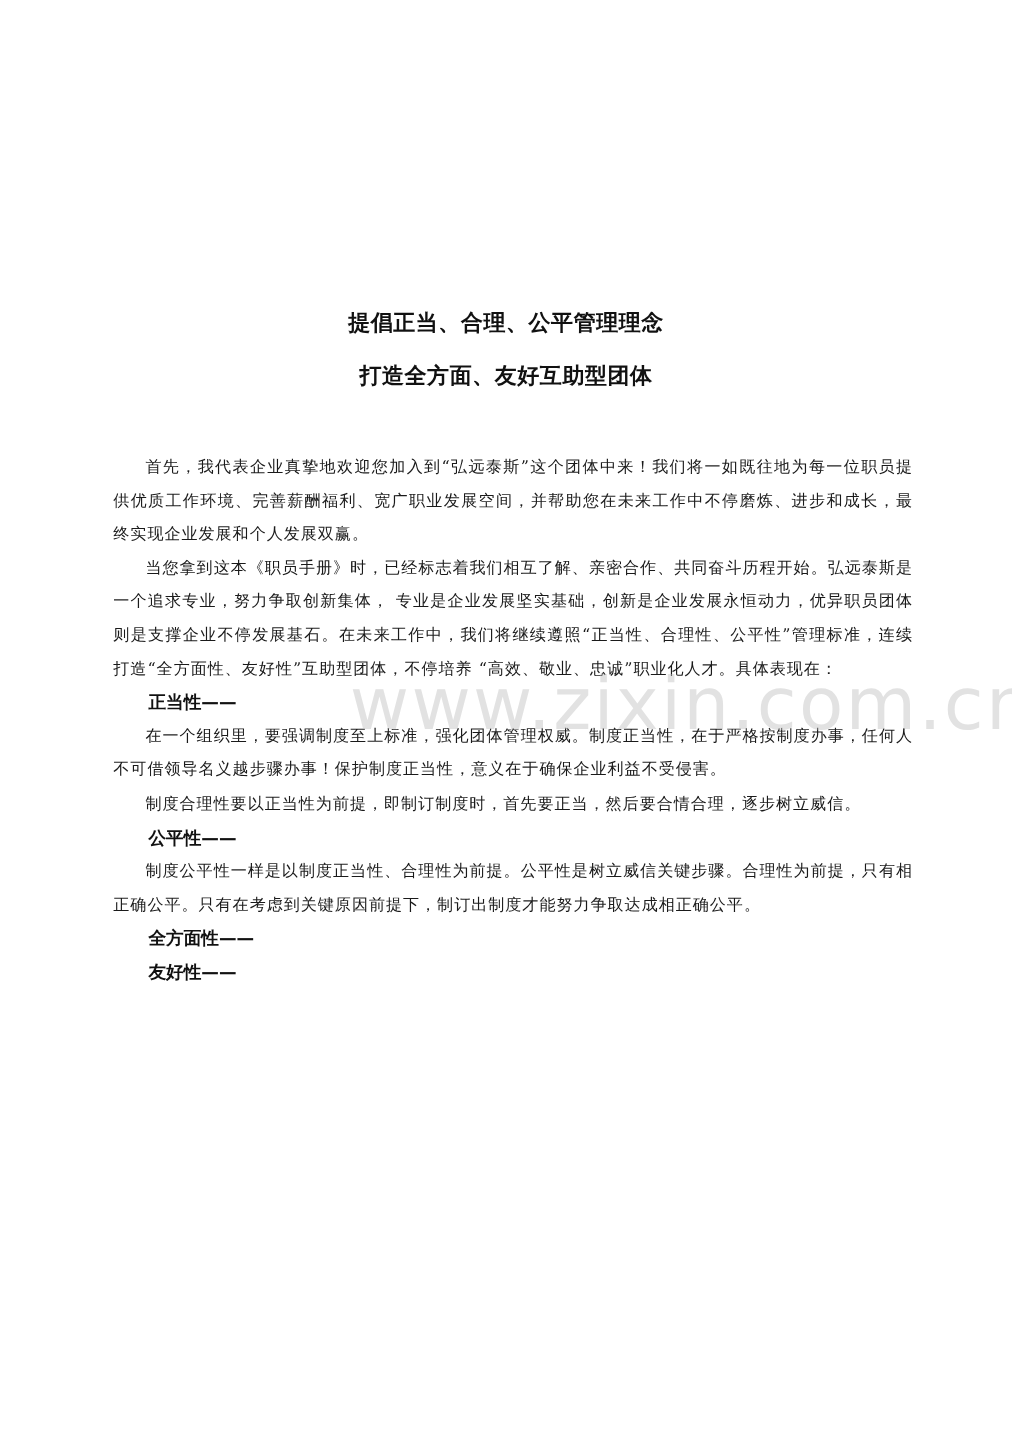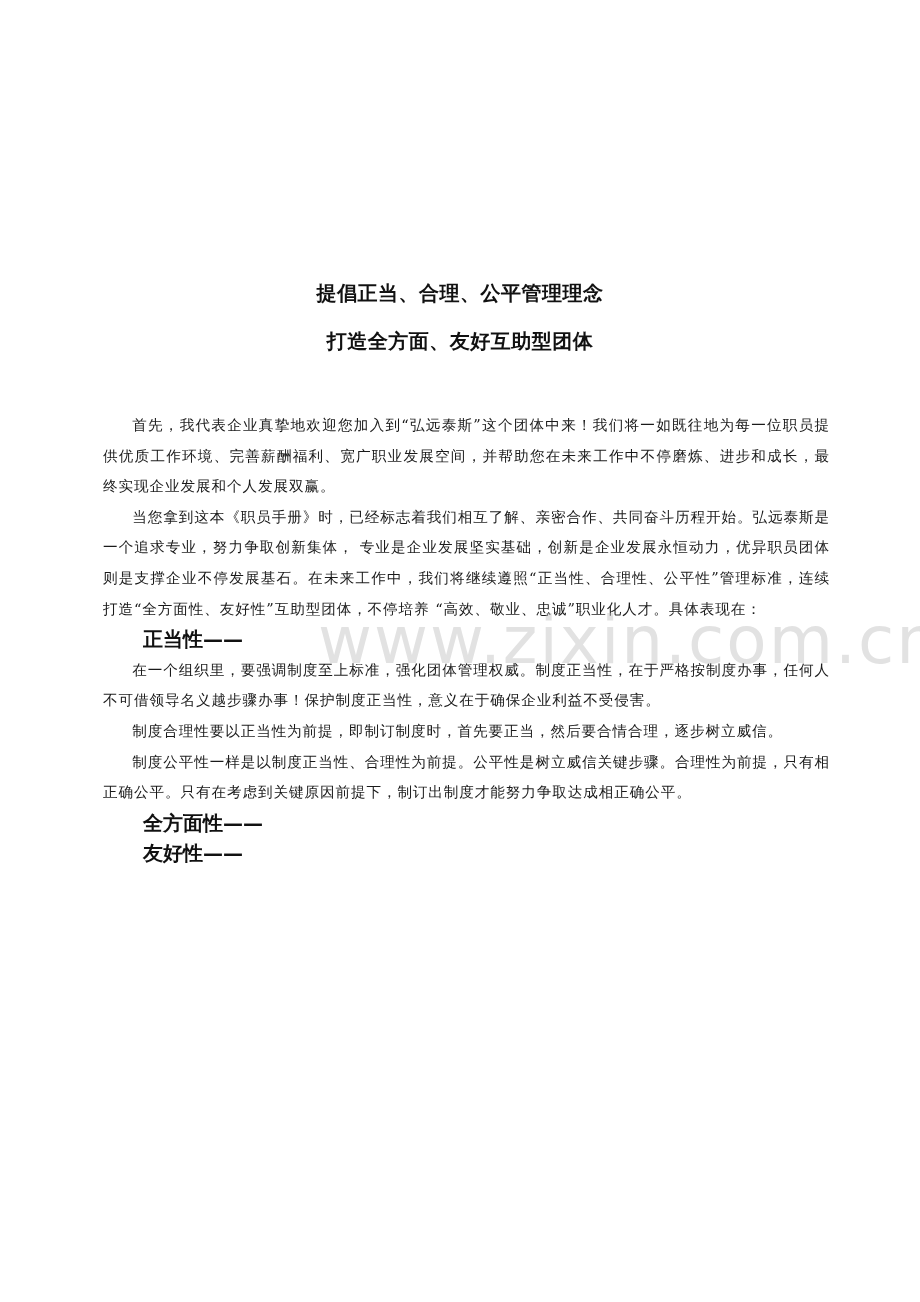--- a/index.html
+++ b/index.html
@@ -8,21 +8,21 @@
   .page { position:absolute; left:0; top:12px; width:804px; height:1302px; background:#fff; }
   .title { position:absolute; left:0; width:920px; text-align:center;
            font-family:"DejaVu Sans","Liberation Sans",sans-serif; font-weight:bold;
            font-size:20px; color:#111; letter-spacing:0.5px; }
   .t1 { top:268px; }
   .t2 { top:316px; }
   .body { position:absolute; left:103px; width:727px; top:398px; }
   .para { font-size:14.6px; line-height:30.6px; margin:0; text-align:justify;
           text-indent:2em; letter-spacing:0.9px; }
   .heading { font-family:"DejaVu Sans","Liberation Sans",sans-serif; font-weight:bold;
-             font-size:20px; line-height:30.6px; margin:0; text-indent:2em; color:#111; }
+             font-size:16px; line-height:30.6px; margin:0; text-indent:2em; color:#111; }
   .watermark { position:absolute; left:318px; top:596px; font-family:"DejaVu Sans","Liberation Sans",sans-serif;
                font-size:66px; color:rgba(190,190,190,0.45); letter-spacing:2px; pointer-events:none;
                line-height:1; }
 </style>
 </head>
 <body>
 
 <div class="page">
 
   <div class="title t1">提倡正当、合理、公平管理理念</div>
@@ -30,20 +30,21 @@
 
   <div class="body">
     <p class="para">首先，我代表企业真挚地欢迎您加入到“弘远泰斯”这个团体中来！我们将一如既往地为每一位职员提供优质工作环境、完善薪酬福利、宽广职业发展空间，并帮助您在未来工作中不停磨炼、进步和成长，最终实现企业发展和个人发展双赢。</p>
     <p class="para">当您拿到这本《职员手册》时，已经标志着我们相互了解、亲密合作、共同奋斗历程开始。弘远泰斯是一个追求专业，努力争取创新集体， 专业是企业发展坚实基础，创新是企业发展永恒动力，优异职员团体则是支撑企业不停发展基石。在未来工作中，我们将继续遵照“正当性、合理性、公平性”管理标准，连续打造“全方面性、友好性”互助型团体，不停培养 “高效、敬业、忠诚”职业化人才。具体表现在：</p>
 
     <p class="heading">正当性——</p>
     <p class="para">在一个组织里，要强调制度至上标准，强化团体管理权威。制度正当性，在于严格按制度办事，任何人不可借领导名义越步骤办事！保护制度正当性，意义在于确保企业利益不受侵害。</p>
 
     <p class="para">制度合理性要以正当性为前提，即制订制度时，首先要正当，然后要合情合理，逐步树立威信。</p>
 
+    <p class="heading">公平性——</p>
     <p class="para">制度公平性一样是以制度正当性、合理性为前提。公平性是树立威信关键步骤。合理性为前提，只有相正确公平。只有在考虑到关键原因前提下，制订出制度才能努力争取达成相正确公平。</p>
 
     <p class="heading">全方面性——</p>
 
     <p class="heading">友好性——</p>
   </div>
 
   <div class="watermark">www.zixin.com.cn</div>
 </div>
 

